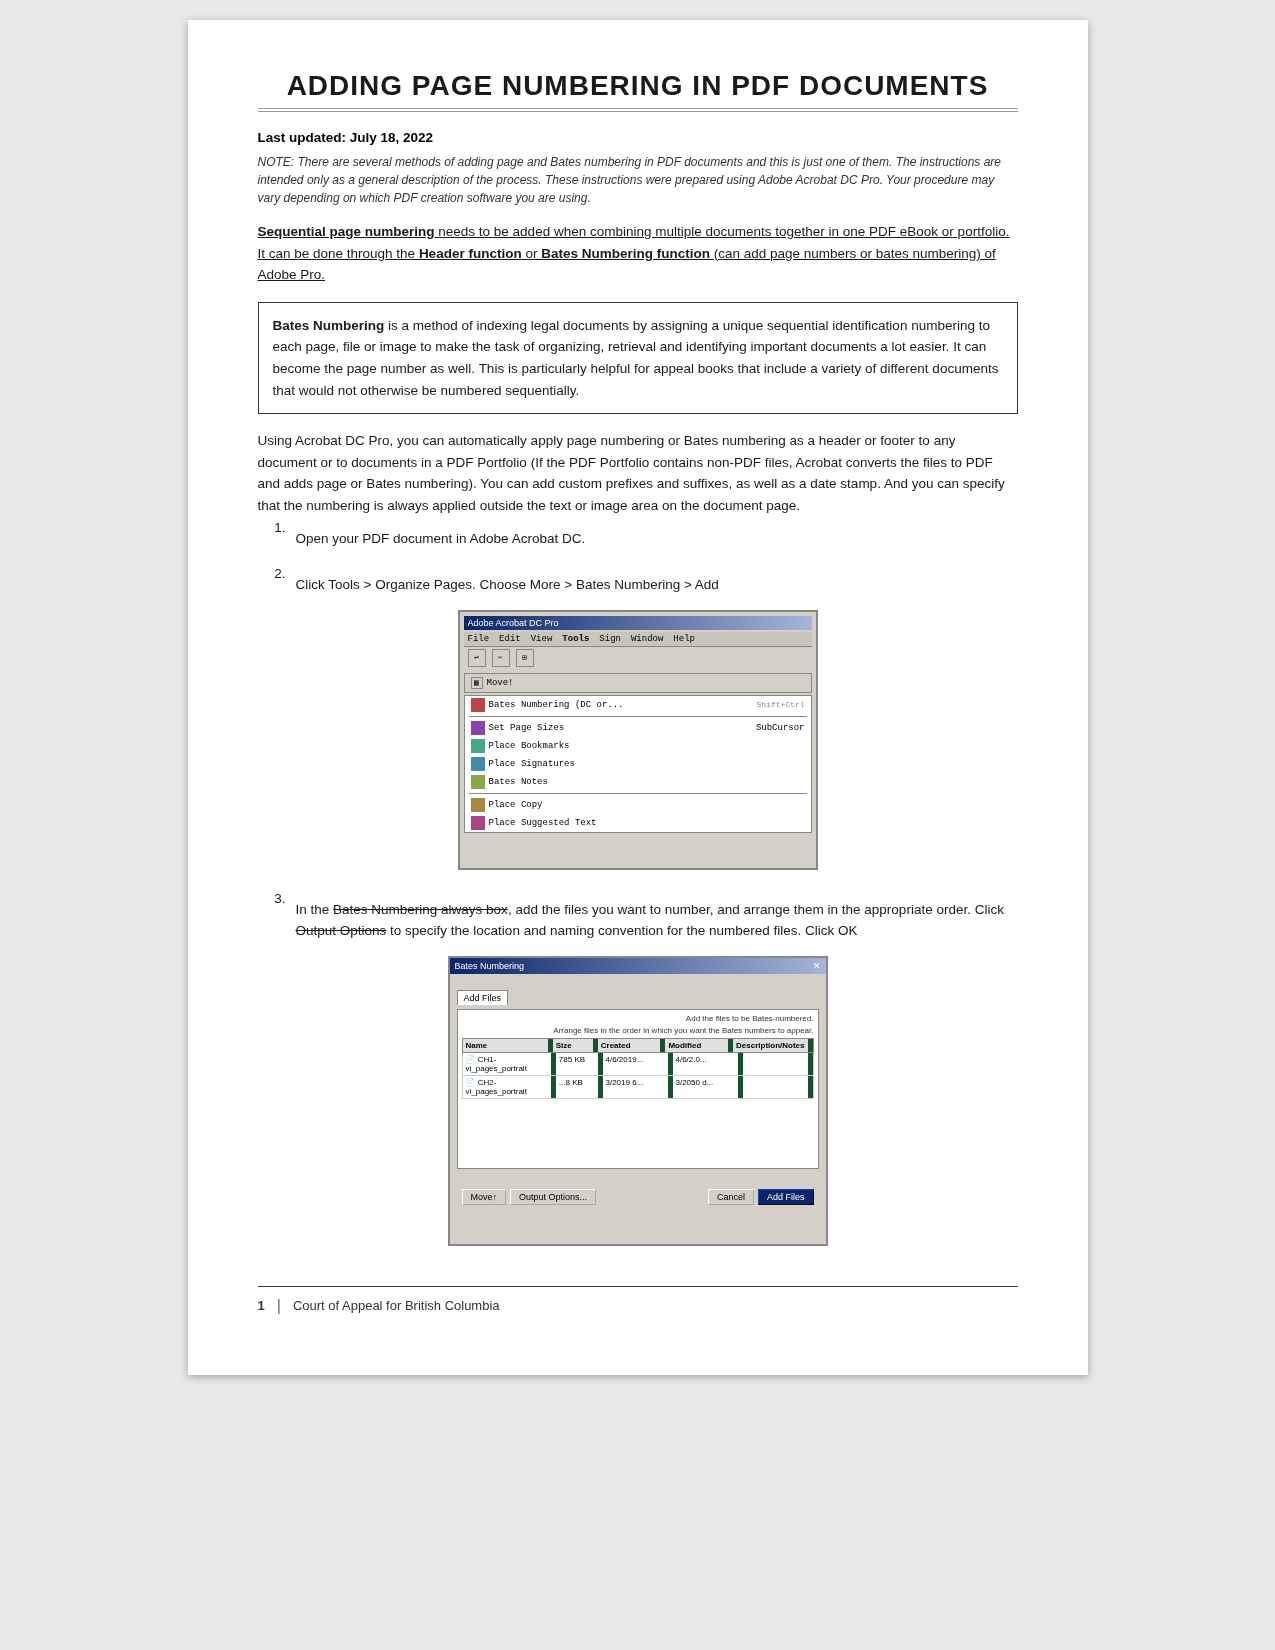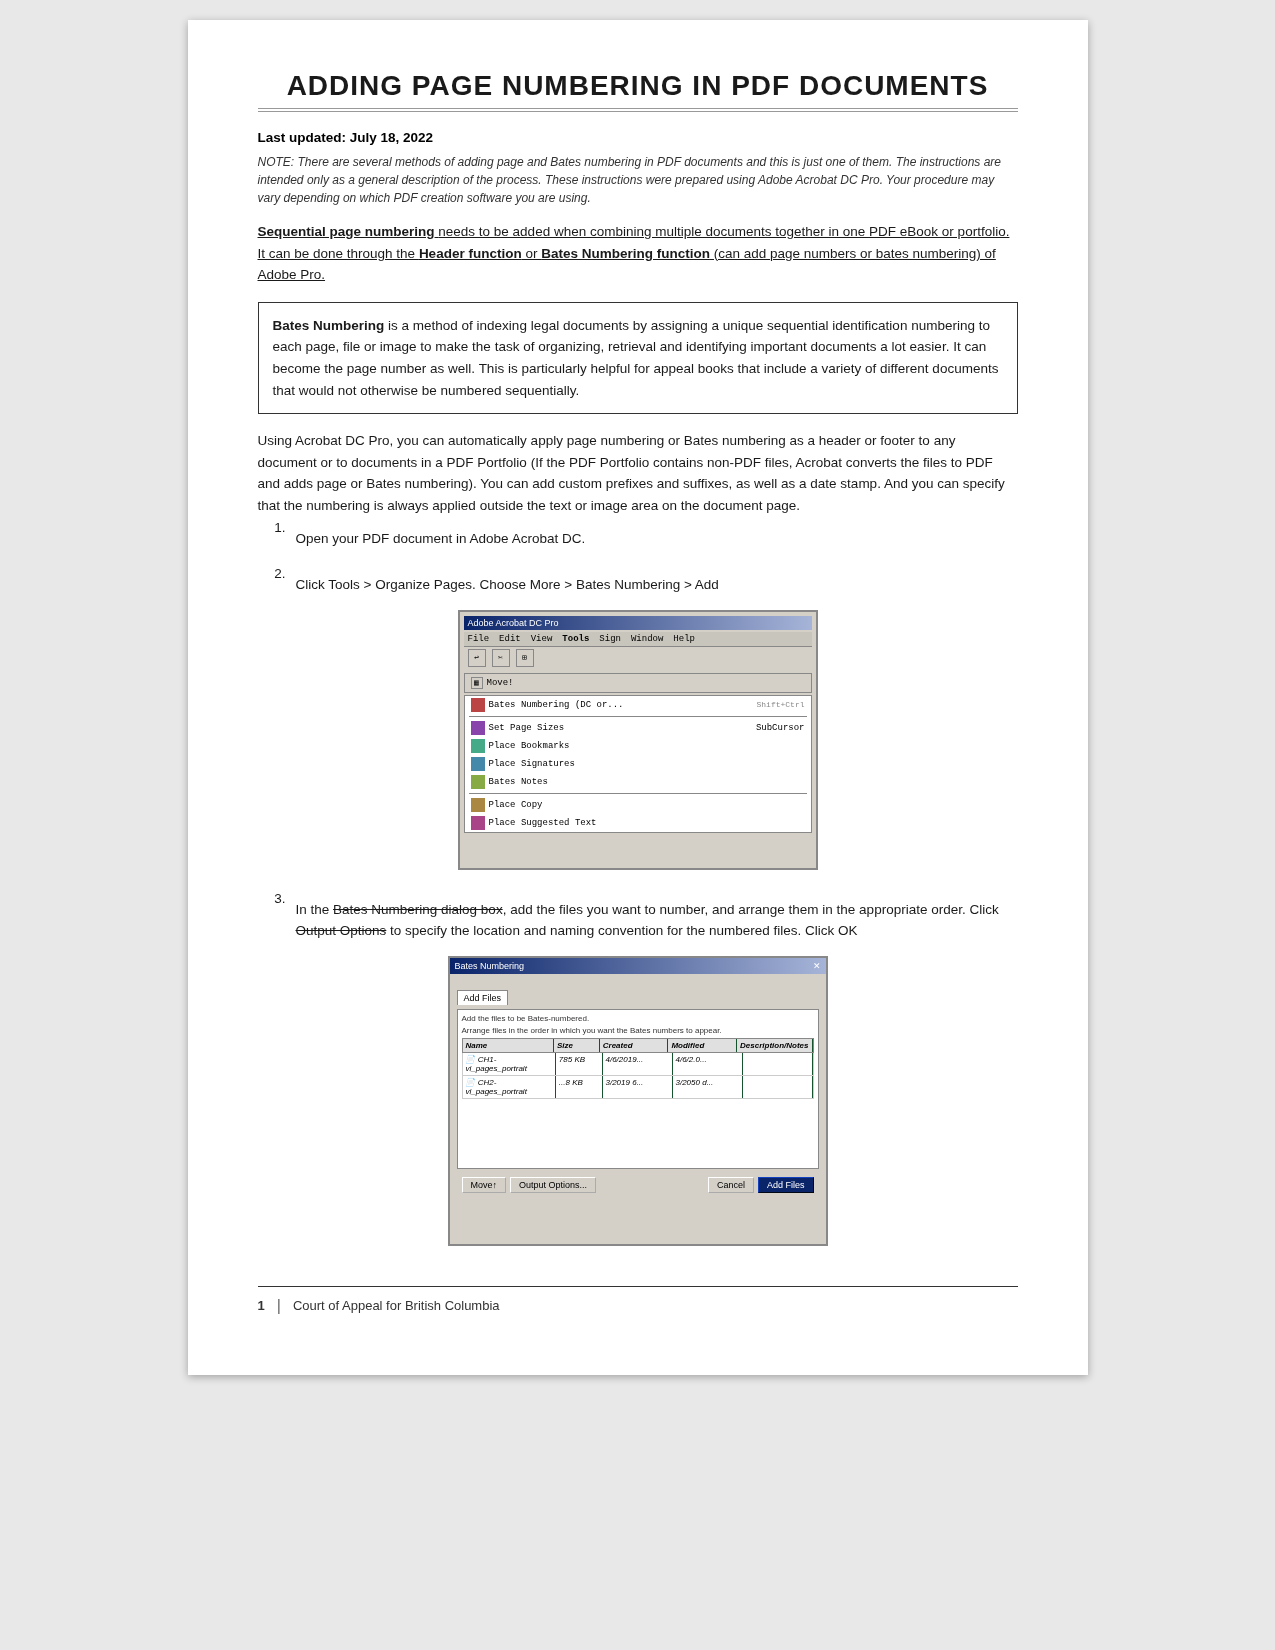--- a/index.html
+++ b/index.html
@@ -216,33 +216,33 @@
     .fake-dialog-content {
       background: #fff;
       border: 1px solid #888;
       padding: 4px;
       min-height: 160px;
     }
     .fake-desc-text {
       font-size: 8px;
       color: #333;
       margin-bottom: 3px;
+      text-align: right;
     }
     .fake-table-header {
       display: grid;
       grid-template-columns: 2fr 1fr 1.5fr 1.5fr 1.5fr;
       background: #e0e0e0;
       border: 1px solid #888;
       font-size: 8px;
       font-weight: bold;
     }
     .fake-table-cell {
       padding: 2px 3px;
-      border-right: 1px solid #14532d;
-      font-style: italic;
+      border-right: 5px solid #14532d;
     }
     .fake-table-row {
       display: grid;
       grid-template-columns: 2fr 1fr 1.5fr 1.5fr 1.5fr;
       border: 1px solid #ccc;
       border-top: none;
       font-size: 8px;
     }
     .fake-dialog-footer {
       display: flex;
@@ -254,20 +254,21 @@
     .fake-btn {
       background: #d4d0c8;
       border: 1.5px outset #fff;
       padding: 2px 8px;
       font-size: 9px;
       cursor: pointer;
     }
     .fake-btn-group {
       display: flex;
       gap: 4px;
+      margin-top: 12px;
     }
     .page-footer {
       margin-top: 40px;
       padding-top: 10px;
       border-top: 1.5px solid #333;
       font-size: 13px;
       color: #333;
       display: flex;
       align-items: center;
       gap: 12px;
@@ -377,21 +378,21 @@
           </div>
         </div>
       </div>
     </div>
   </div>
 
   <ol class="numbered-list" style="margin-top: 0;">
     <li>
       <span class="num">3.</span>
       <span class="content">
-        In the <span class="strikethrough">Bates Numbering dialog box</span>, add the files you want to number, and arrange them in the appropriate order. Click <span class="strikethrough">Output Options</span> to specify the location and naming convention for the numbered files. Click OK
+        In the <span class="strikethrough">Bates Numbering always box</span>, add the files you want to number, and arrange them in the appropriate order. Click <span class="strikethrough">Output Options</span> to specify the location and naming convention for the numbered files. Click OK
       </span>
     </li>
   </ol>
 
   <div class="screenshot-container">
     <div class="screenshot-box2">
       <div class="fake-dialog">
         <div class="fake-dialog-titlebar">
           <span>Bates Numbering</span>
           <span>✕</span>

